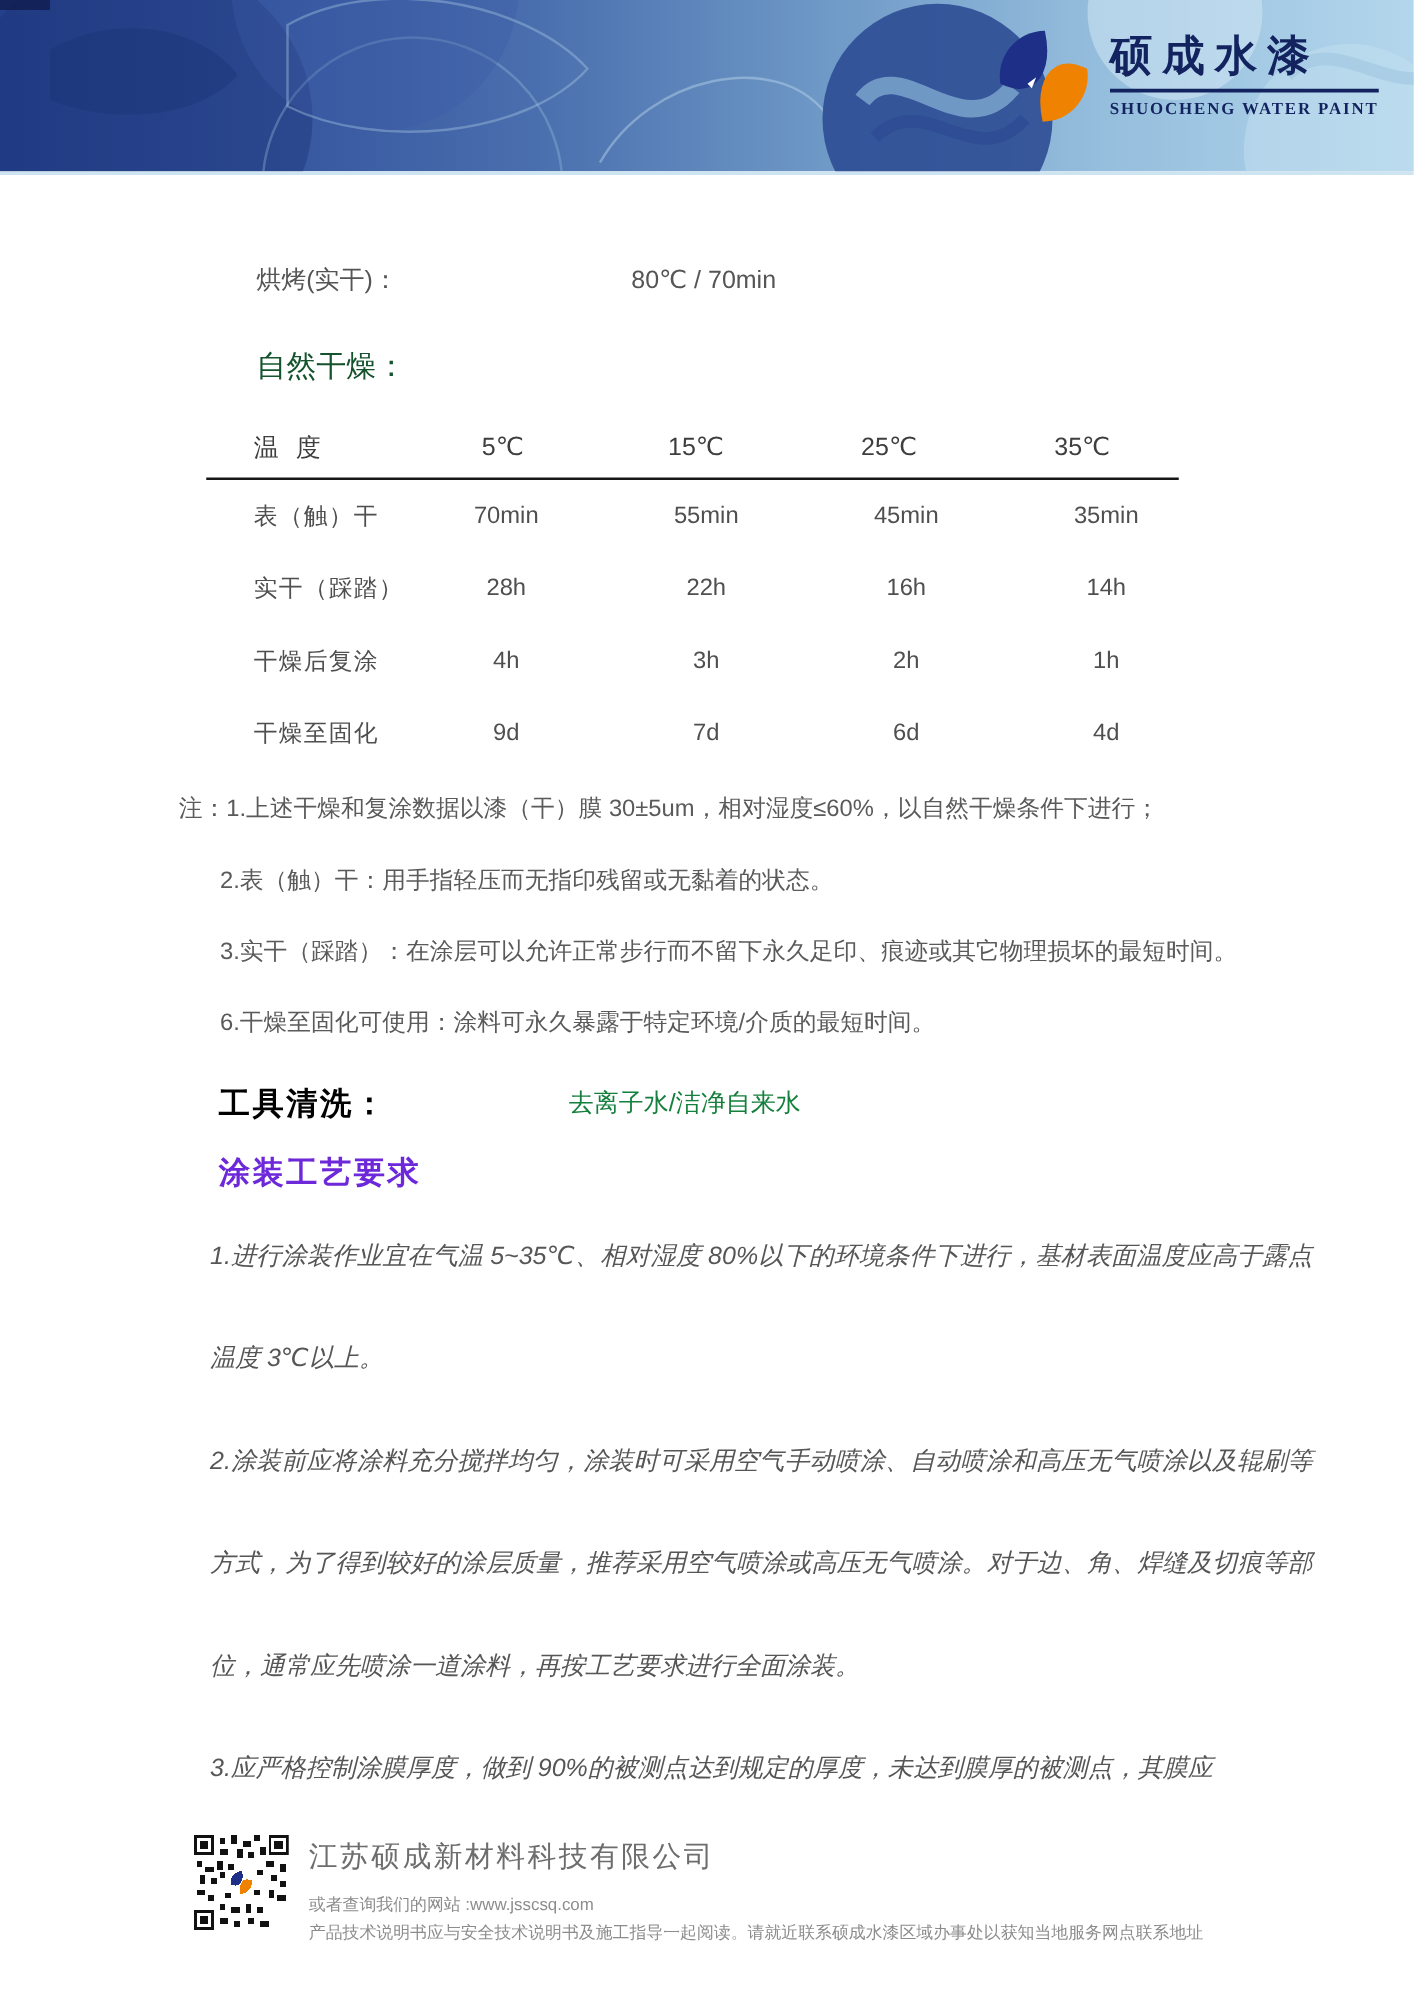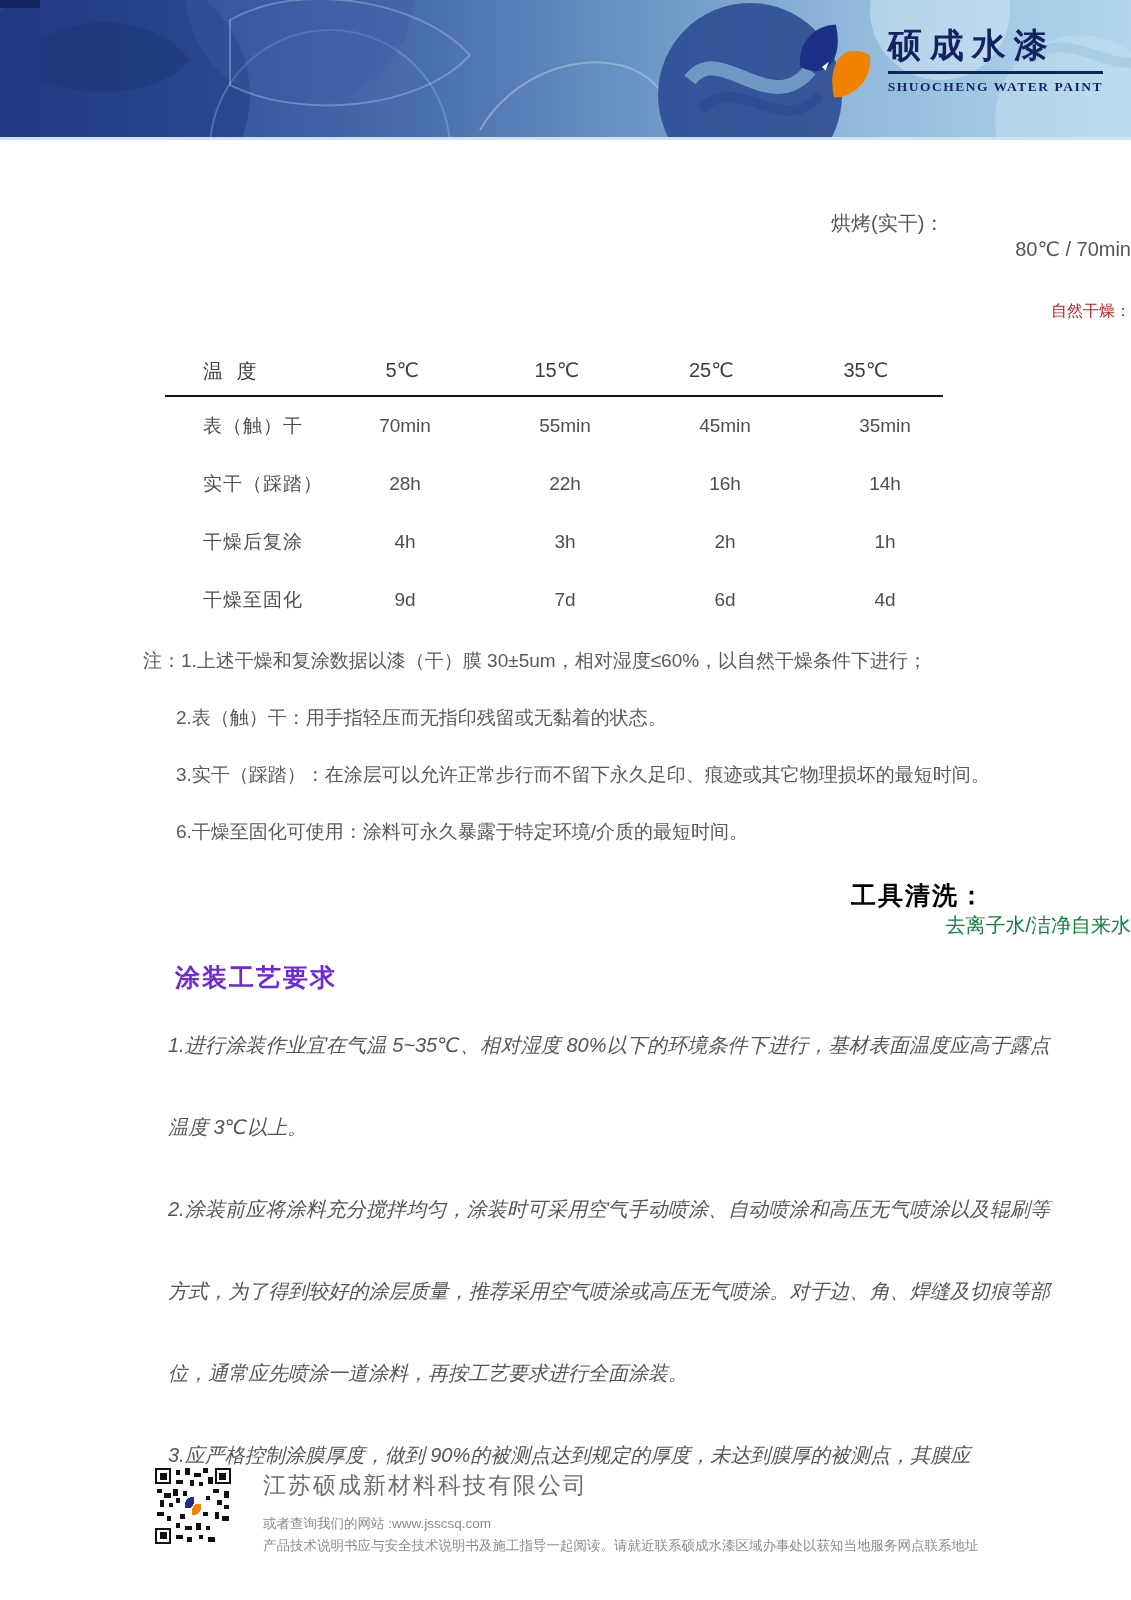--- a/index.html
+++ b/index.html
@@ -19,24 +19,24 @@
   .logo { position:absolute; right:28px; top:22px; display:flex; align-items:center; gap:14px; }
   .logo-text { display:flex; flex-direction:column; }
   .logo-cn { font-size:34px; font-weight:bold; color:#13235f; letter-spacing:8px;
     font-family:"Liberation Serif","DejaVu Serif",serif; line-height:1.1;
     border-bottom:3px solid #13235f; padding-bottom:6px; white-space:nowrap; }
   .logo-en { font-size:13.5px; font-weight:bold; color:#13235f; letter-spacing:1.5px; margin-top:5px;
     font-family:"Liberation Serif","DejaVu Serif",serif; white-space:nowrap; }
 
   
   .content { position:relative; }
-  .kv { display:flex; align-items:flex-end;flex-direction:column; }
+  .kv { display:flex; align-items:center; }
   .bake-row { margin:70px 0 0 205px; font-size:20px; color:#555; }
   .bake-row .k { width:300px; }
-  .natural-row { margin:40px 0 0 205px; font-size:16px; color:#b91c1c;font-family:Liberation Mono, monospace; }
+  .natural-row { margin:40px 0 0 205px; font-size:24px; color:#14532d;font-family:Liberation Mono, monospace; }
 
   .tbl { margin:36px 0 0 165px; width:800px; }
   .thead { display:grid; grid-template-columns:160px repeat(4,1fr);
     font-size:20px; color:#3e3e3e; padding-bottom:10px; border-bottom:2px solid #161616; width:778px; }
   .thead .c0 { padding-left:38px; letter-spacing:4px; }
   .trow { display:grid; grid-template-columns:160px repeat(4,1fr); height:58px; align-items:center;
     font-size:19px; color:#4f4f4f; }
   .trow:first-of-type { margin-top:10px; }
   .trow .c0 { padding-left:38px; letter-spacing:1px; }
   .cc { text-align:center; }
@@ -48,21 +48,21 @@
   .tool-row { margin:26px 0 0 175px; }
   .tool-row .k { width:280px; font-size:25px; font-weight:bold; color:#000000; letter-spacing:2px; }
   .tool-row .v { font-size:20px; color:#15803d; }
 
   .section-heading { margin:22px 0 0 175px; font-size:25px; font-weight:bold; color:#6d28d9; letter-spacing:2px; }
 
   .paras { margin:10px 0 0 168px; width:882px; }
   .paras p { font-size:20px; color:#565656; line-height:82px; text-align:justify;font-style:italic; }
 
   
-  .footer { position:absolute; left:155px; top:1468px; display:flex; gap:32px; align-items:flex-start; }
+  .footer { position:absolute; left:155px; top:1468px; display:flex; gap:16px; align-items:flex-start; }
   .qr { width:76px; height:76px; flex:0 0 auto; }
   .fcol { padding-top:2px; }
   .company { font-size:23px; color:#6d6d6d; letter-spacing:2px; }
   .fsmall { margin-top:12px; font-size:13.5px; color:#8c8c8c; line-height:1.65; max-width:800px; }
 </style>
 </head>
 <body>
 
 <div class="page">
 

